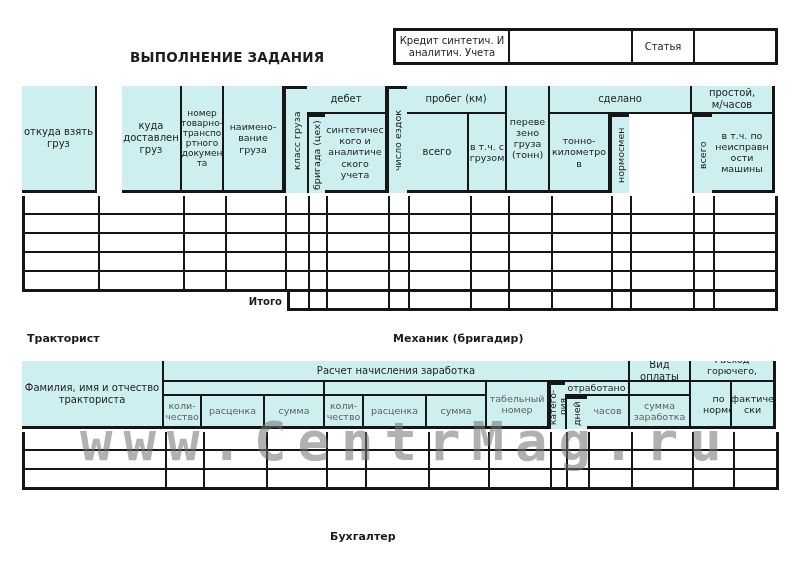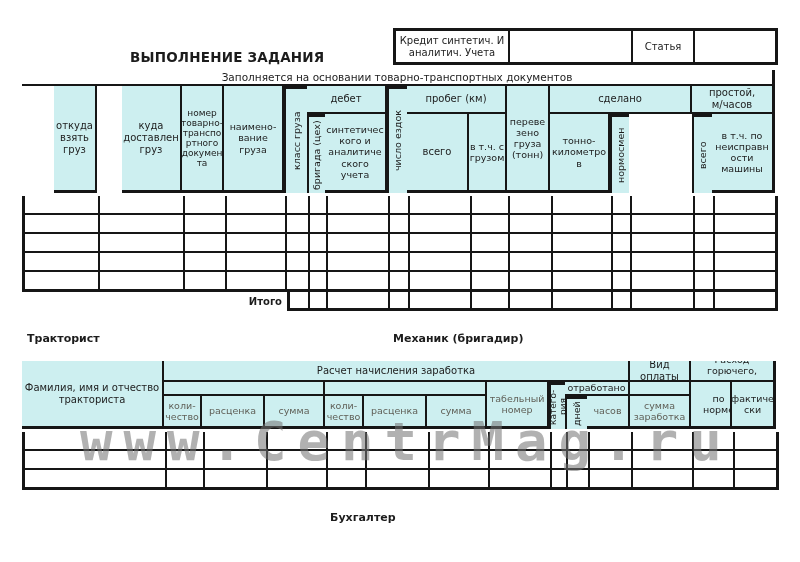--- a/index.html
+++ b/index.html
@@ -49,22 +49,21 @@
 
   <div class="abs grid tbox bt bl">
     <div class="cell bb3">Кредит синтетич. И
 аналитич. Учета</div>
     <div class="cell bb3"></div>
     <div class="cell bb3">Статья</div>
     <div class="cell bb3 br3"></div>
   </div>
 
   <div class="abs grid t1g t1h">
-    <div class="cell note br3" style="grid-area:1/1/2/17;">Заполняется на основании товарно-транспортных документов</div>
-    <div class="cell hd bb3 f10" style="grid-area:2/1/4/2;margin-left:32px;">откуда взять
+    <div class="cell hd bb3 f10" style="grid-area:2/1/4/2;">откуда взять
 груз</div>
     <div class="cell hd bb3 f10" style="grid-area:2/2/4/3;margin-left:25px;">куда доставлен
 груз</div>
     <div class="cell hd bb3 f9" style="grid-area:2/3/4/4;">номер
 товарно-
 транспо
 ртного
 докумен
 та</div>
     <div class="cell hd bb3" style="grid-area:2/4/4/5;text-align:center;">наимено-
@@ -286,17 +285,17 @@
       <div class="cell bb3"></div>
       <div class="cell bb3"></div>
       <div class="cell bb3"></div>
       <div class="cell bb3"></div>
       <div class="cell bb3"></div>
       <div class="cell bb3"></div>
       <div class="cell bb3"></div>
     <div class="cell bb3 br3"></div>
   </div>
 
-  <div class="abs sig" style="left:330px;top:511px;">Бухгалтер</div>
+  <div class="abs sig" style="left:330px;top:530px;">Бухгалтер</div>
 
   <div class="abs wm">www.CentrMag.ru</div>
 
 </div>
 
 </body></html>

